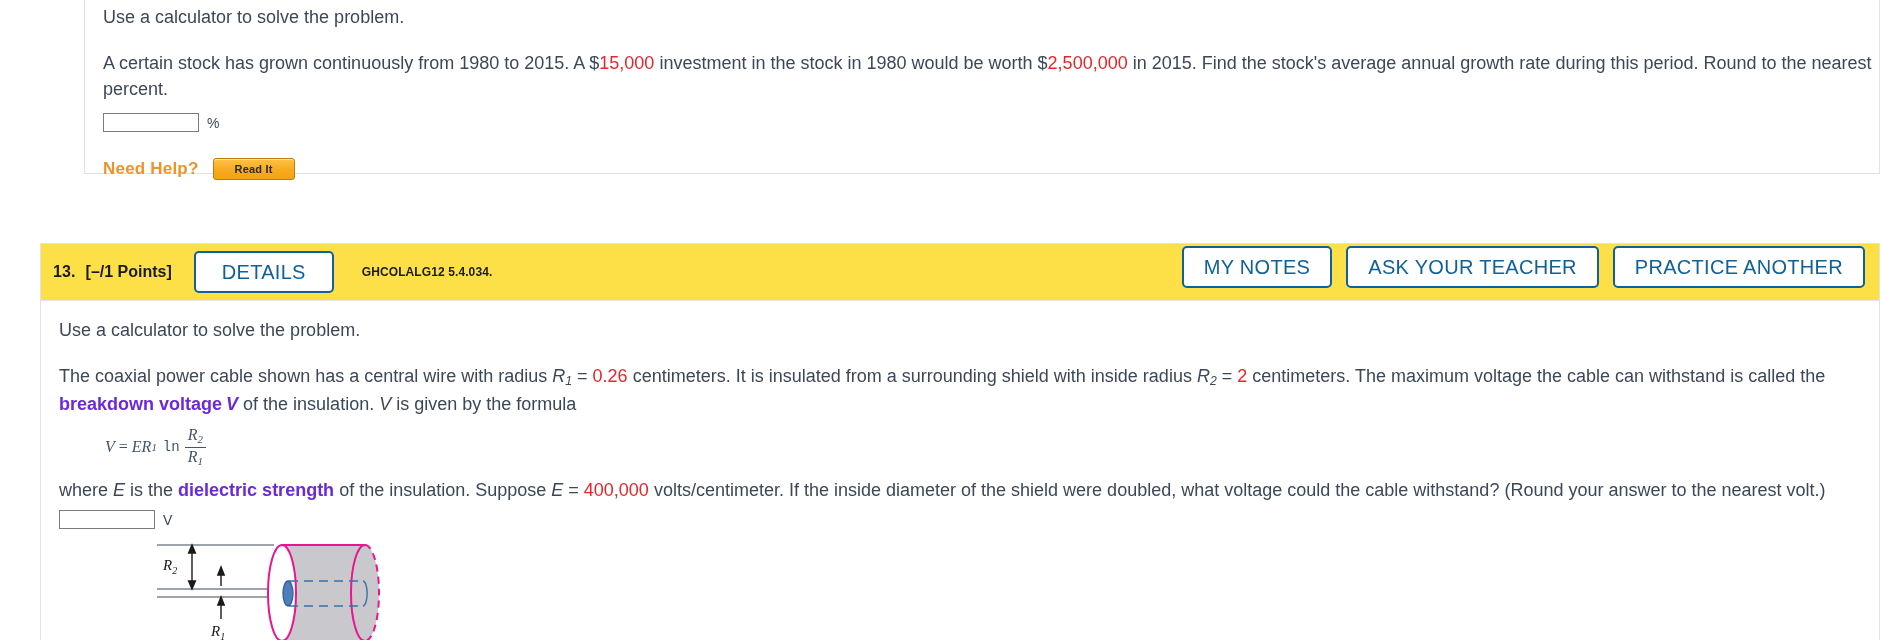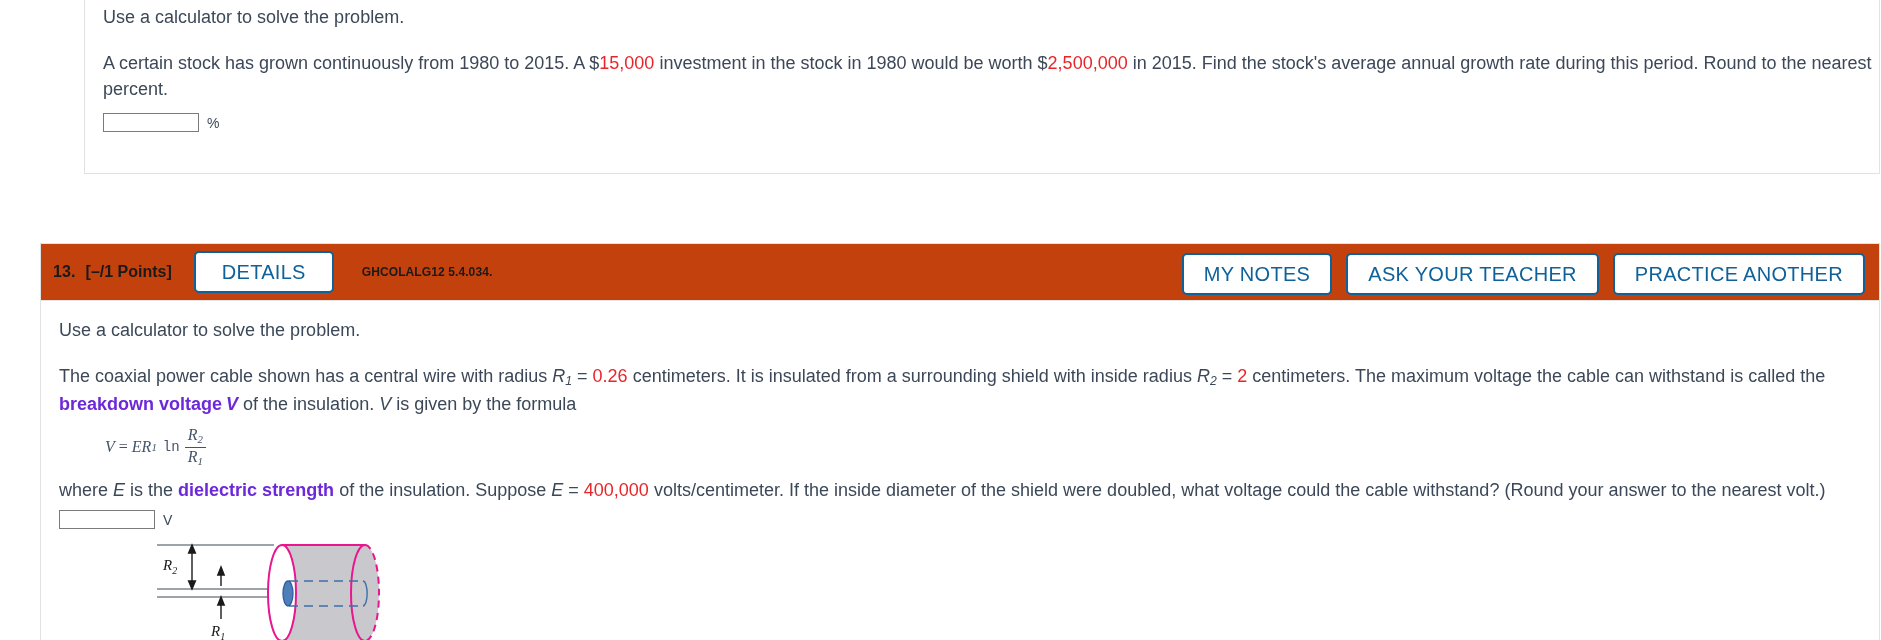--- a/index.html
+++ b/index.html
@@ -42,21 +42,21 @@
   #panel-q13 {
     left: 40px;
     top: 243px;
     width: 1840px;
     height: 420px;
   }
 
   .qhead {
     position: relative;
     height: 56px;
-    background: #c2410c;
+    background: #fde047;
     border-bottom: 1px solid #e4e4e4;
     display: flex;
     align-items: center;
     padding-left: 12px;
   }
   .qnum {
     font-size: 16px;
     font-weight: bold;
     color: #1a1a1a;
     margin-right: 10px;
@@ -89,21 +89,21 @@
   .qcode {
     font-size: 12px;
     font-weight: bold;
     color: #1a1a1a;
     margin-left: 28px;
     letter-spacing: .1px;
   }
   .head-right {
     position: absolute;
     right: 14px;
-    top: 9px;
+    top: 2px;
     display: flex;
     gap: 14px;
   }
 
   
   .ptext {
     font-size: 18px;
     color: #3c4858;
     line-height: 1.45;
     font-family: "Liberation Sans", sans-serif;
@@ -200,20 +200,24 @@
 
       <div class="ptext">Use a calculator to solve the problem.</div>
 
       <div class="ptext" style="margin-top:20px;"><span>A certain stock has grown continuously from 1980 to 2015. A $</span><span class="red">15,000</span><span> investment in the stock in 1980 would be worth $</span><span class="red">2,500,000</span><span> in 2015. Find the stock's average annual growth rate during this period. Round to the nearest percent.</span></div>
 
       <div class="ansrow" style="margin-top:11px;">
         <input class="ansbox" type="text" placeholder="" style="">
         <span class="unit">%</span>
       </div>
 
+      <div class="needhelp-row" style="margin-top:26px;">
+        <span class="needhelp-label">Need Help?</span>
+        <span class="readit-btn">Read It</span>
+      </div>
 
     </div>
   </div>
 
   <div class="panel" id="panel-q13">
 
     <div class="qhead">
       <span class="qnum">13.</span>
       <span class="qpoints">[–/1 Points]</span>
       <span class="btn-outline" id="details-button">DETAILS</span>

